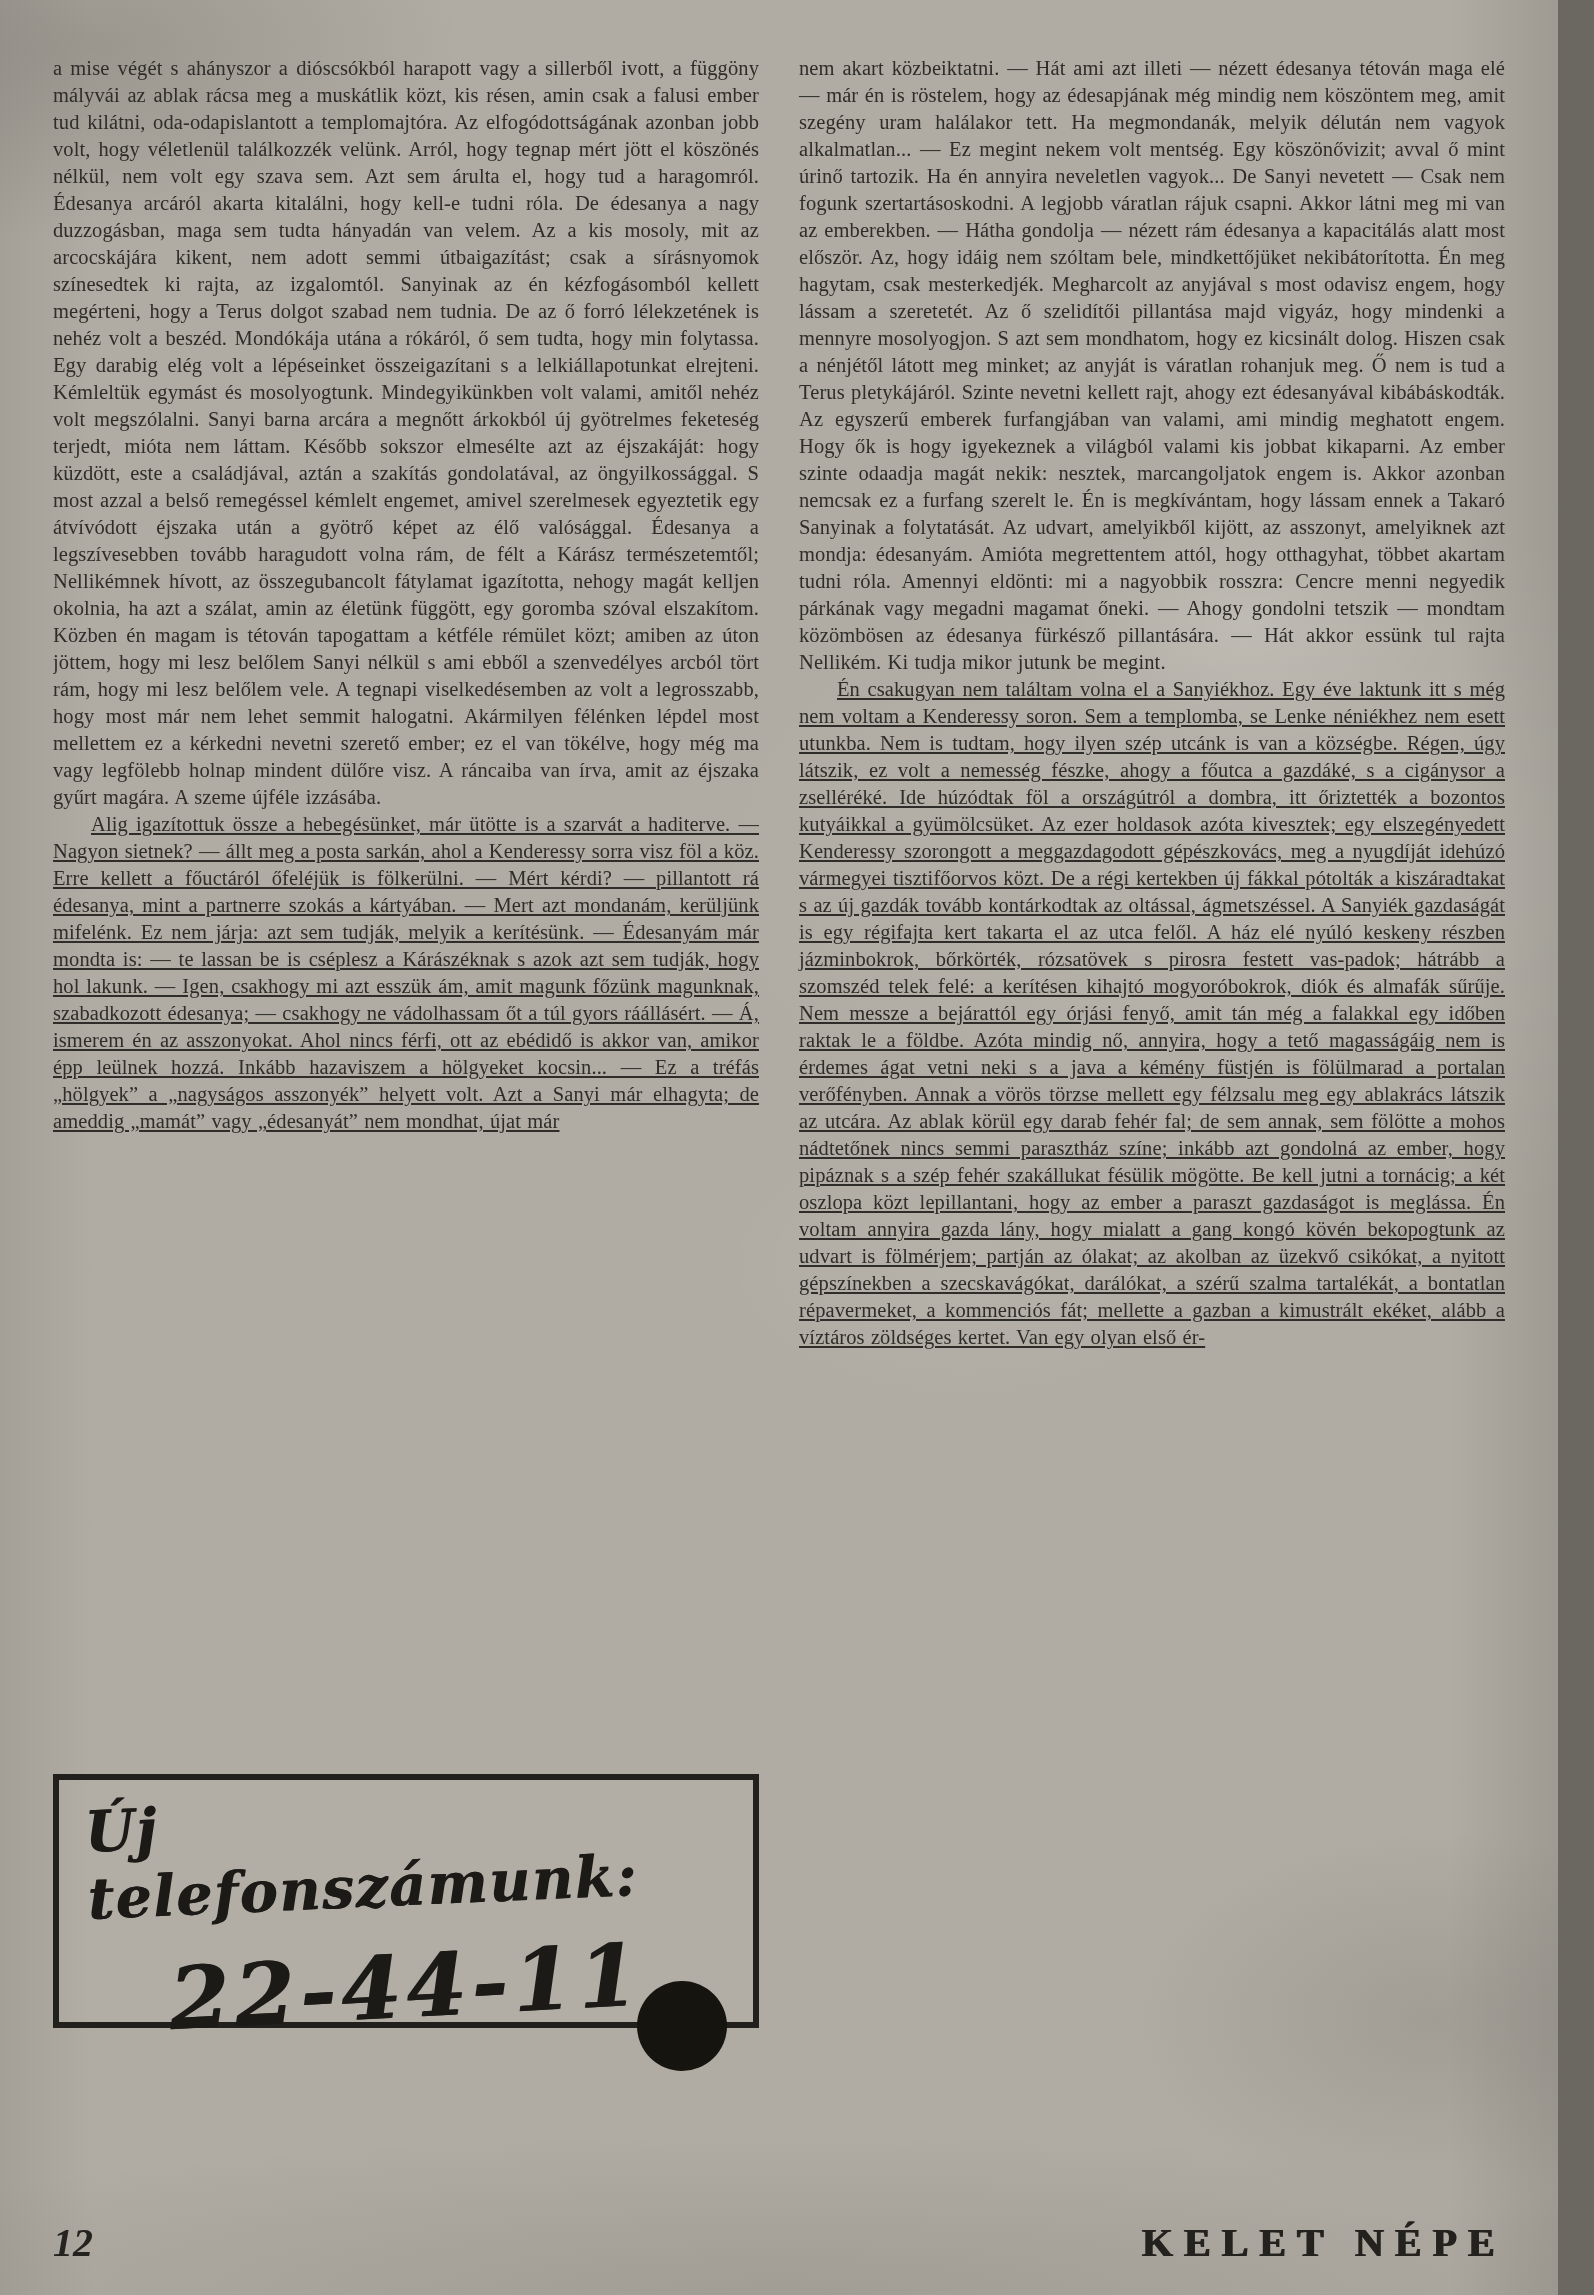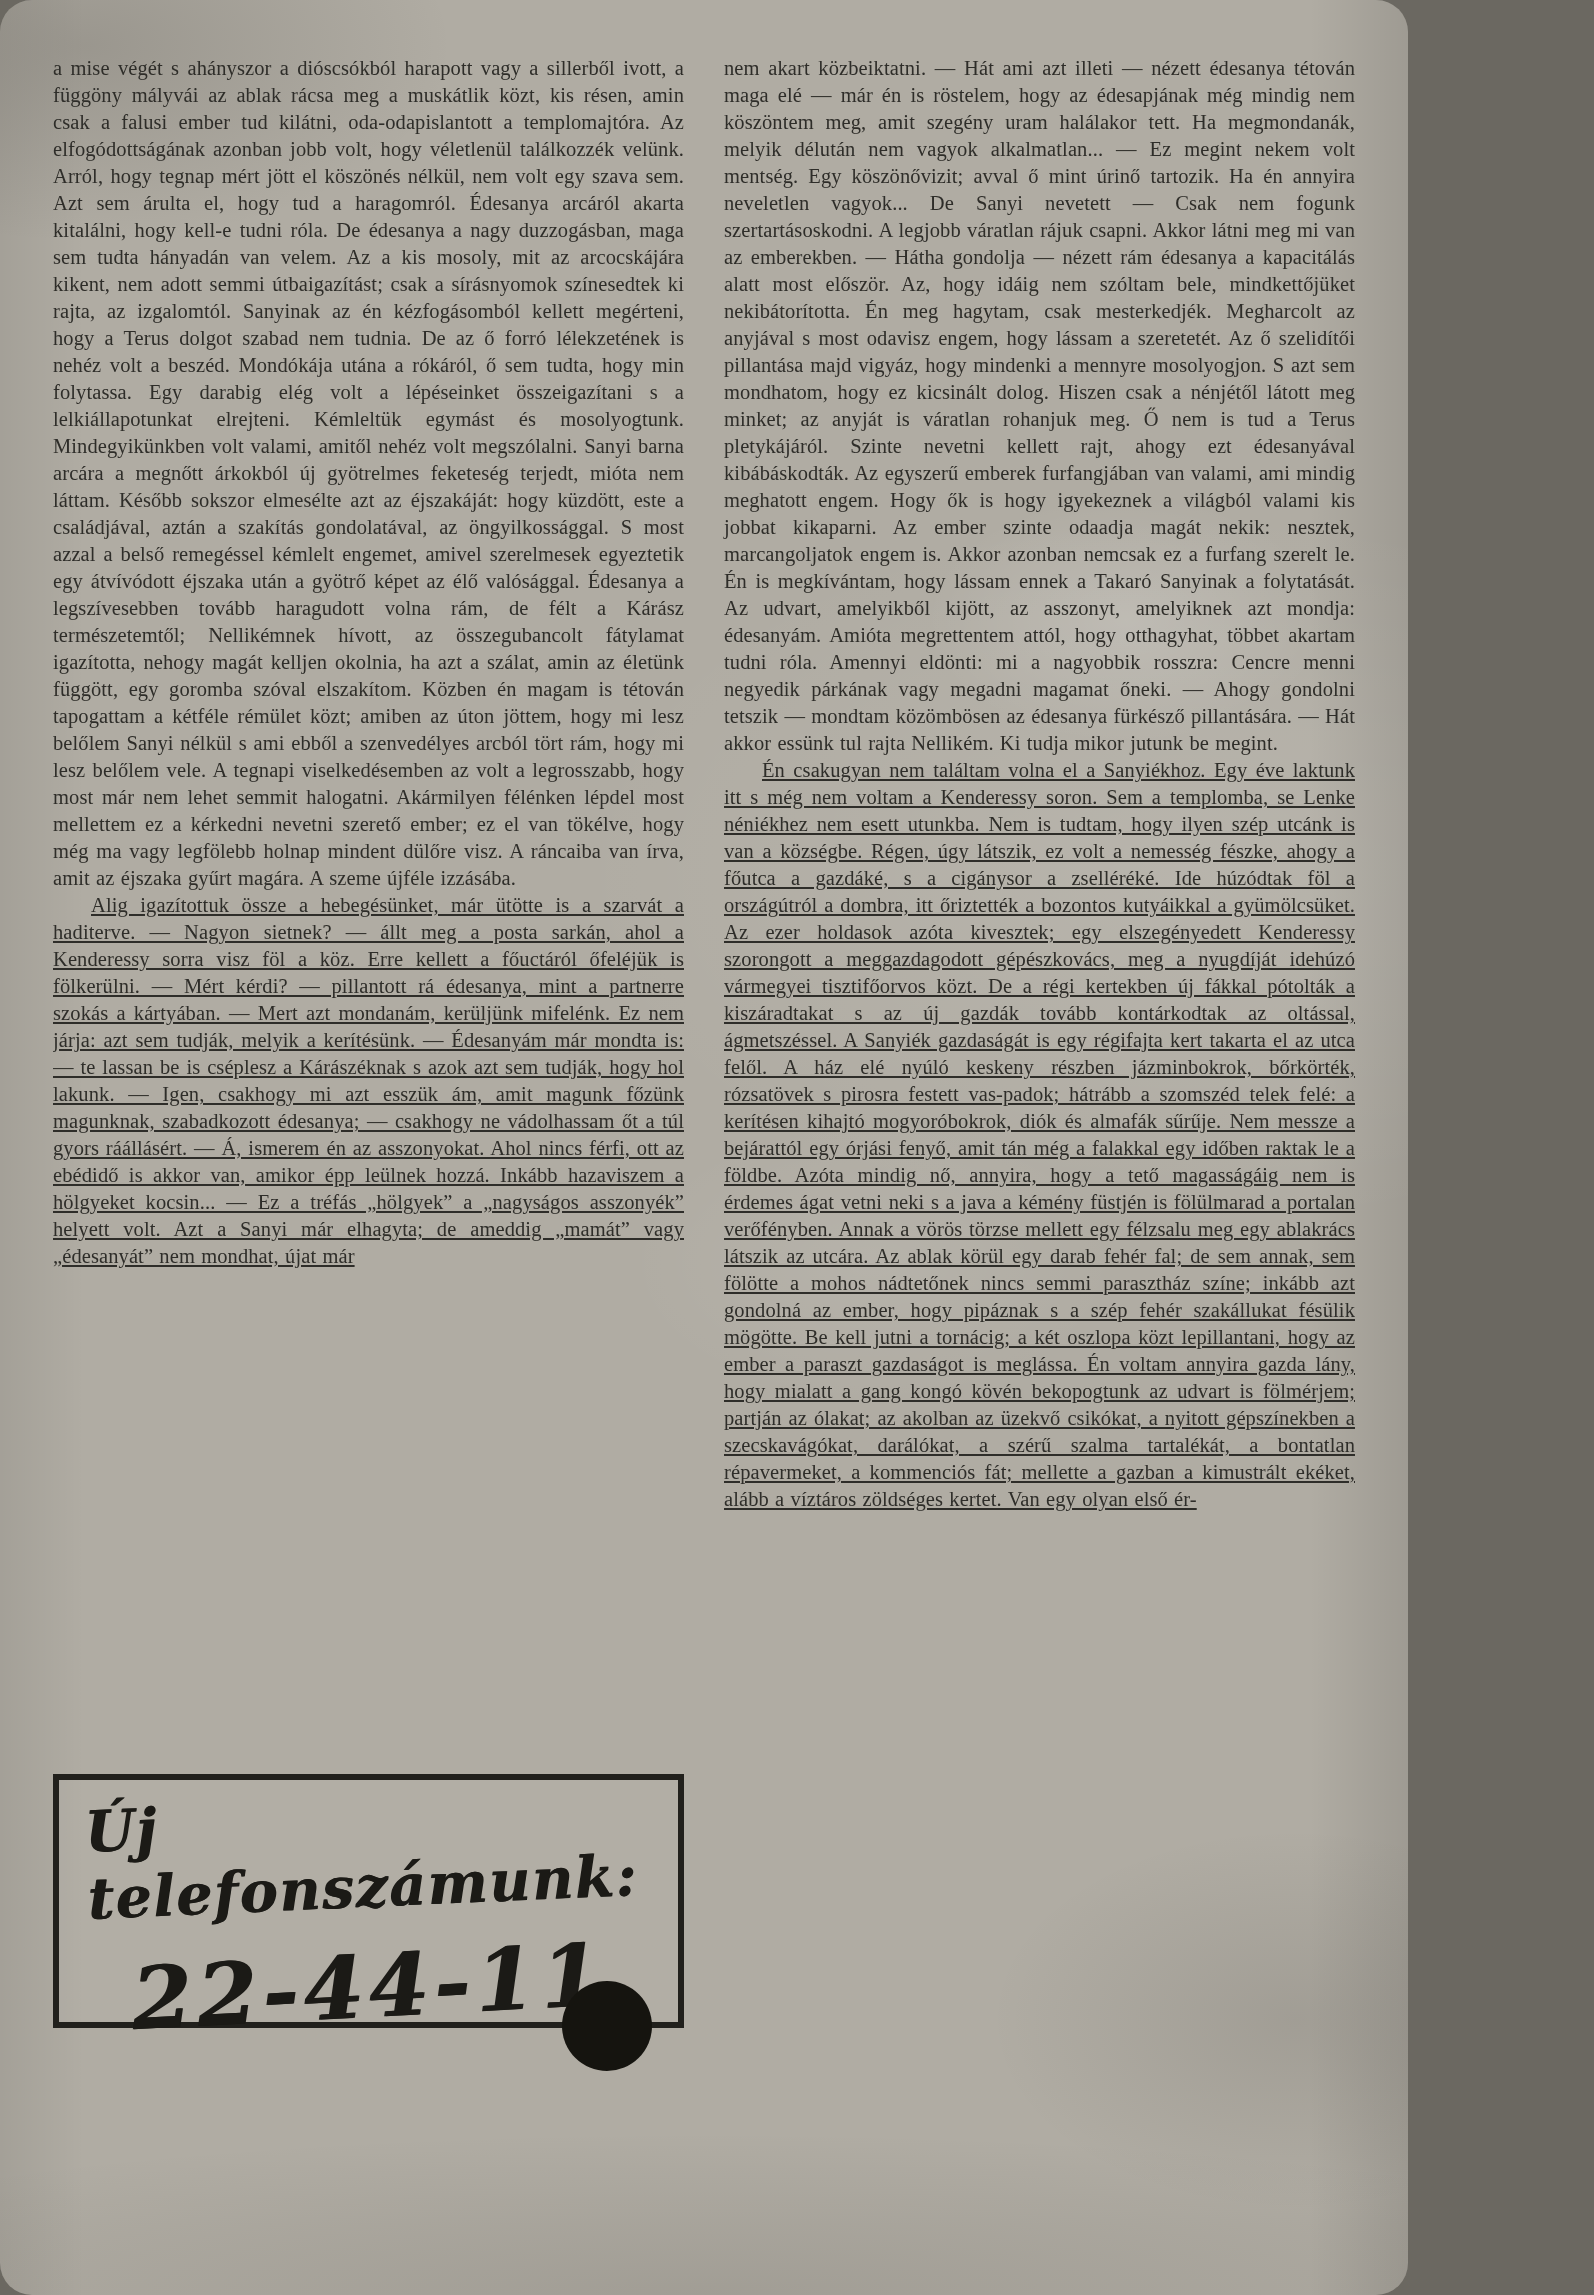--- a/index.html
+++ b/index.html
@@ -1,25 +1,24 @@
 <!DOCTYPE html>
 <html lang="hu" style="font-size:11px"><head>
 <meta charset="utf-8">
 <style>
   * { margin:0; padding:0; box-sizing:border-box; }
   html, body { background:#6b6861; }
   .page {
     position:relative;
-    width:1408px;
+    width:1558px;
     height:2295px;
     background:#b0aca3;
     overflow:hidden;
     font-family:"Liberation Serif", serif;
     color:#2e2d29;
-    border-radius:32px;
   }
   .texture {
     position:absolute; inset:0; pointer-events:none; z-index:1;
     background:
       radial-gradient(ellipse 614px 328px at 6% 2%, rgba(40,38,34,0.16), transparent 60%),
       radial-gradient(ellipse 1024px 614px at 84% 38%, rgba(255,255,250,0.10), transparent 60%),
       radial-gradient(ellipse 287px 177px at 80% 27%, rgba(255,255,255,0.16), transparent 70%),
       radial-gradient(ellipse 355px 205px at 62% 55%, rgba(255,255,255,0.08), transparent 70%),
       radial-gradient(ellipse 437px 273px at 92% 88%, rgba(30,28,25,0.10), transparent 70%),
       radial-gradient(ellipse 1433px 218px at 50% 100%, rgba(30,28,25,0.10), transparent 75%),
@@ -109,14 +108,18 @@
       </div>
     </div>
 
     <div class="col col-right">
       <p class="para">nem akart közbeiktatni. — Hát ami azt illeti — nézett édesanya tétován maga elé — már én is röstelem, hogy az édesapjának még mindig nem köszöntem meg, amit szegény uram halálakor tett. Ha megmondanák, melyik délután nem vagyok alkalmatlan... — Ez megint nekem volt mentség. Egy köszönővizit; avval ő mint úrinő tartozik. Ha én annyira neveletlen vagyok... De Sanyi nevetett — Csak nem fogunk szertartásoskodni. A legjobb váratlan rájuk csapni. Akkor látni meg mi van az emberekben. — Hátha gondolja — nézett rám édesanya a kapacitálás alatt most először. Az, hogy idáig nem szóltam bele, mindkettőjüket nekibátorította. Én meg hagytam, csak mesterkedjék. Megharcolt az anyjával s most odavisz engem, hogy lássam a szeretetét. Az ő szelidítői pillantása majd vigyáz, hogy mindenki a mennyre mosolyogjon. S azt sem mondhatom, hogy ez kicsinált dolog. Hiszen csak a nénjétől látott meg minket; az anyját is váratlan rohanjuk meg. Ő nem is tud a Terus pletykájáról. Szinte nevetni kellett rajt, ahogy ezt édesanyával kibábáskodták. Az egyszerű emberek furfangjában van valami, ami mindig meghatott engem. Hogy ők is hogy igyekeznek a világból valami kis jobbat kikaparni. Az ember szinte odaadja magát nekik: nesztek, marcangoljatok engem is. Akkor azonban nemcsak ez a furfang szerelt le. Én is megkívántam, hogy lássam ennek a Takaró Sanyinak a folytatását. Az udvart, amelyikből kijött, az asszonyt, amelyiknek azt mondja: édesanyám. Amióta megrettentem attól, hogy otthagyhat, többet akartam tudni róla. Amennyi eldönti: mi a nagyobbik rosszra: Cencre menni negyedik párkának vagy megadni magamat őneki. — Ahogy gondolni tetszik — mondtam közömbösen az édesanya fürkésző pillantására. — Hát akkor essünk tul rajta Nellikém. Ki tudja mikor jutunk be megint.</p>
       <p class="para indent">Én csakugyan nem találtam volna el a Sanyiékhoz. Egy éve laktunk itt s még nem voltam a Kenderessy soron. Sem a templomba, se Lenke néniékhez nem esett utunkba. Nem is tudtam, hogy ilyen szép utcánk is van a községbe. Régen, úgy látszik, ez volt a nemesség fészke, ahogy a főutca a gazdáké, s a cigánysor a zselléréké. Ide húzódtak föl a országútról a dombra, itt őriztették a bozontos kutyáikkal a gyümölcsüket. Az ezer holdasok azóta kivesztek; egy elszegényedett Kenderessy szorongott a meggazdagodott gépészkovács, meg a nyugdíját idehúzó vármegyei tisztifőorvos közt. De a régi kertekben új fákkal pótolták a kiszáradtakat s az új gazdák tovább kontárkodtak az oltással, ágmetszéssel. A Sanyiék gazdaságát is egy régifajta kert takarta el az utca felől. A ház elé nyúló keskeny részben jázminbokrok, bőrkörték, rózsatövek s pirosra festett vas-padok; hátrább a szomszéd telek felé: a kerítésen kihajtó mogyoróbokrok, diók és almafák sűrűje. Nem messze a bejárattól egy órjási fenyő, amit tán még a falakkal egy időben raktak le a földbe. Azóta mindig nő, annyira, hogy a tető magasságáig nem is érdemes ágat vetni neki s a java a kémény füstjén is fölülmarad a portalan verőfényben. Annak a vörös törzse mellett egy félzsalu meg egy ablakrács látszik az utcára. Az ablak körül egy darab fehér fal; de sem annak, sem fölötte a mohos nádtetőnek nincs semmi parasztház színe; inkább azt gondolná az ember, hogy pipáznak s a szép fehér szakállukat fésülik mögötte. Be kell jutni a tornácig; a két oszlopa közt lepillantani, hogy az ember a paraszt gazdaságot is meglássa. Én voltam annyira gazda lány, hogy mialatt a gang kongó kövén bekopogtunk az udvart is fölmérjem; partján az ólakat; az akolban az üzekvő csikókat, a nyitott gépszínekben a szecskavágókat, darálókat, a szérű szalma tartalékát, a bontatlan répavermeket, a kommenciós fát; mellette a gazban a kimustrált ekéket, alább a víztáros zöldséges kertet. Van egy olyan első ér-</p>
     </div>
 
   </div>
 
+  <div class="footer">
+    <div class="page-number">12</div>
+    <div class="magazine-title">KELET NÉPE</div>
+  </div>
 </div>
 
 
 </body></html>

